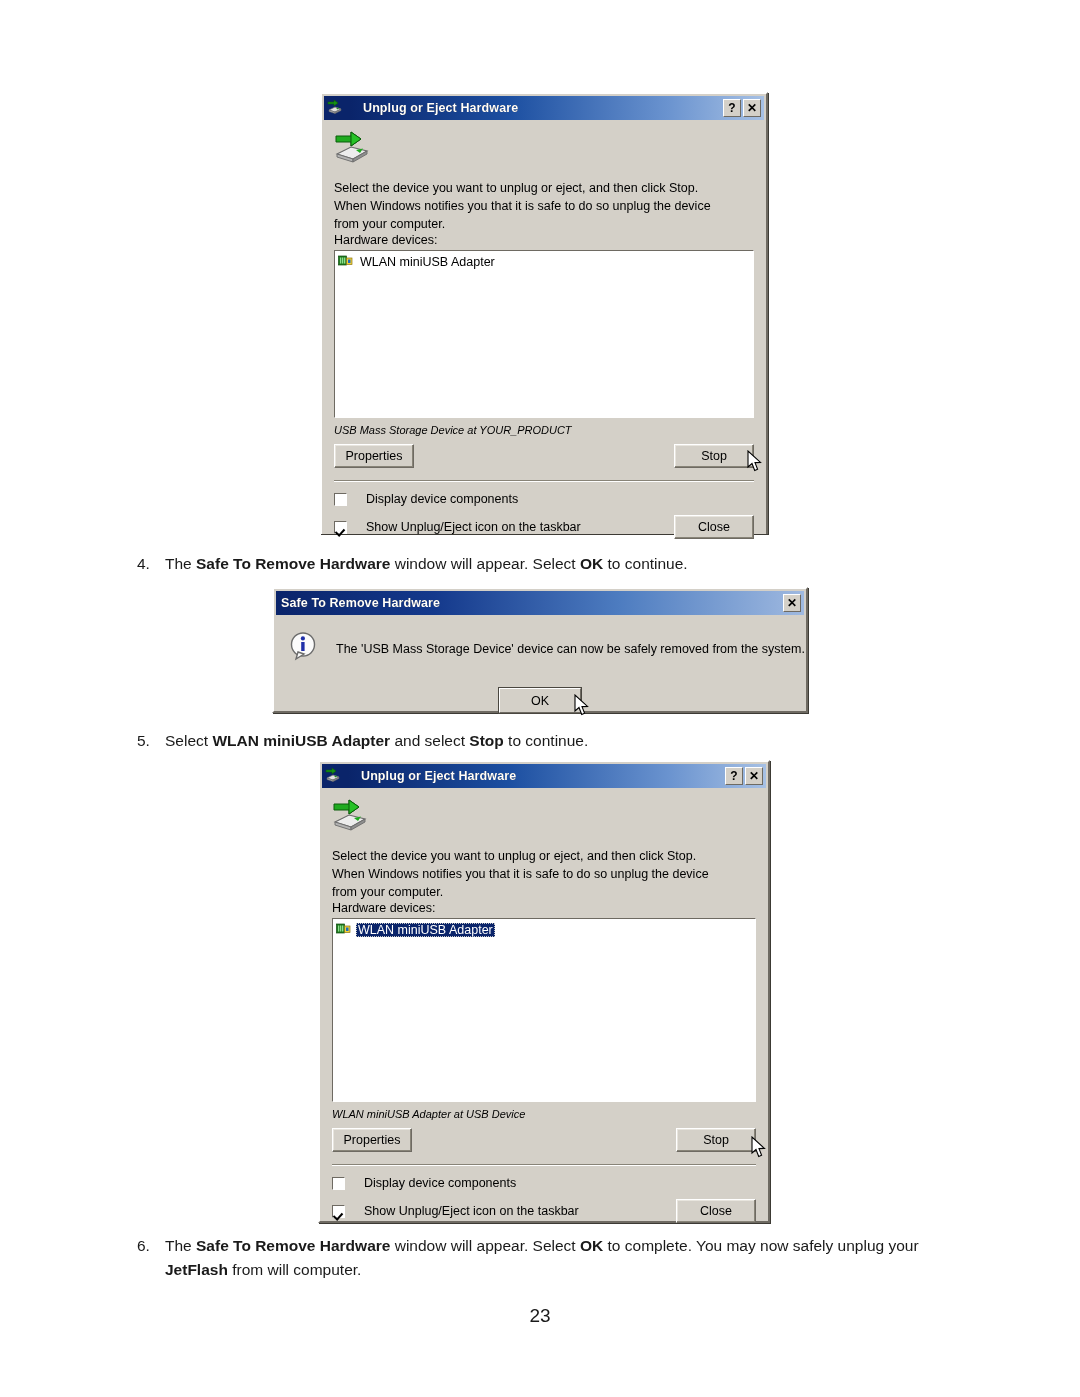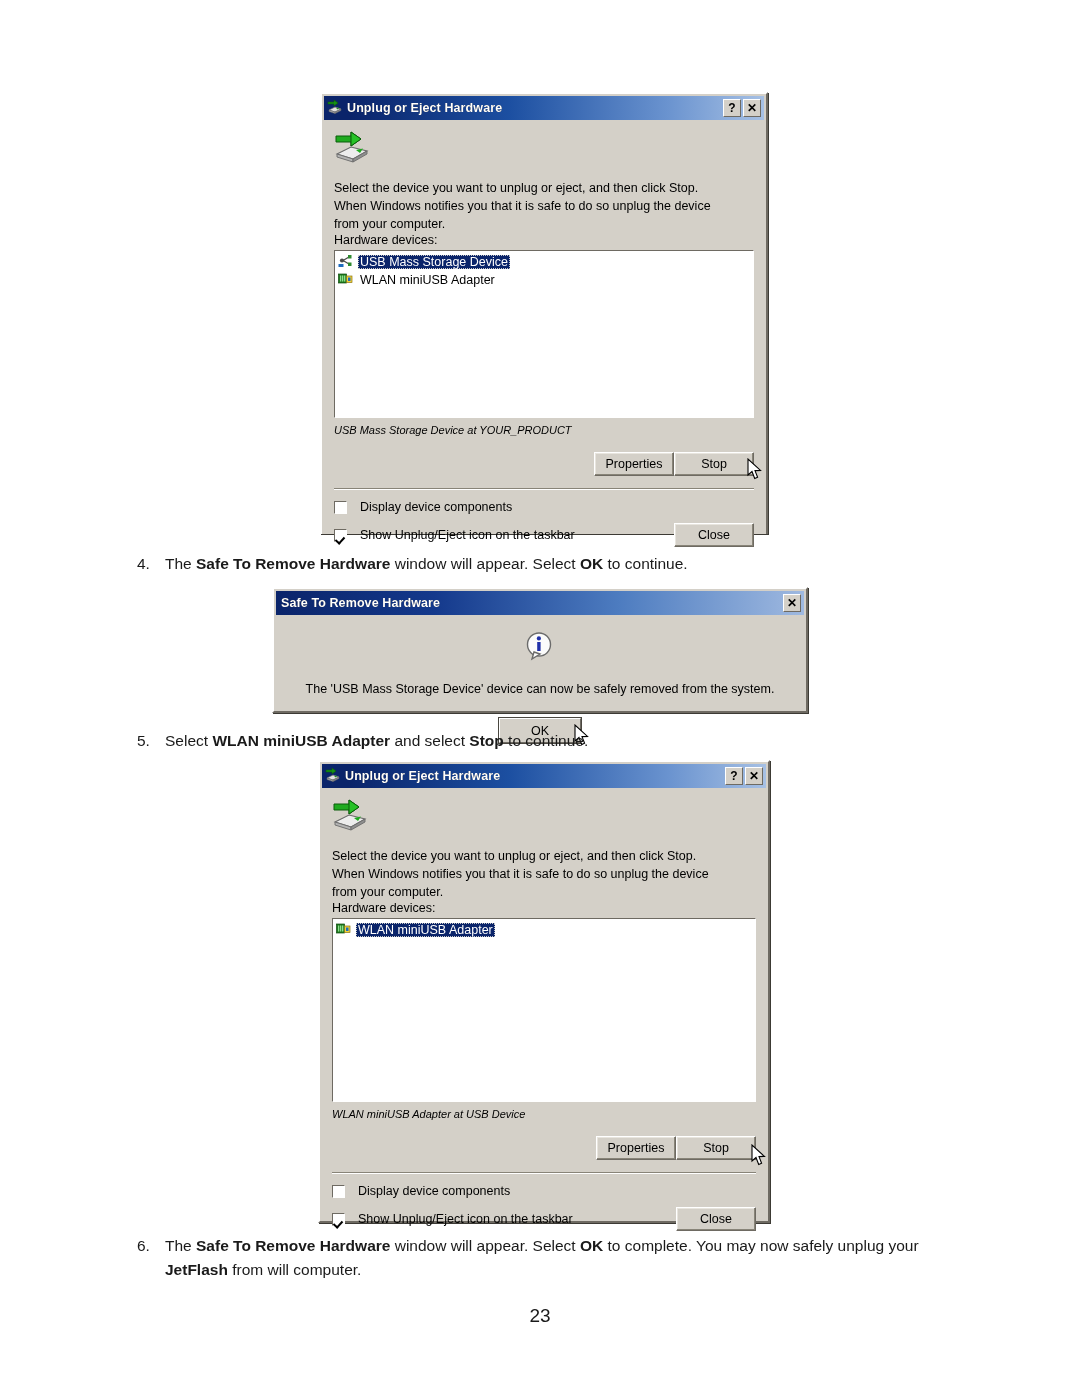--- a/index.html
+++ b/index.html
@@ -66,21 +66,21 @@
     padding: 0 3px 0 3px;
     color: #ffffff;
   }
   .titlebar.plain {
     background: linear-gradient(to right, #0a246a 0%, #14398c 30%, #4d7cc0 65%, #9fb9e0 100%);
   }
   .titlebar-text {
     font-size: 12.5px;
     font-weight: bold;
     white-space: nowrap;
-    margin-left: 4px;
+    margin-left: 20px;
     letter-spacing: 0.1px;
     text-shadow: 0 0 0 #000;
   }
   .titlebar-spacer { flex: 1 1 auto; }
   .tb-btn {
     width: 18px;
     height: 18px;
     margin-left: 2px;
     background: #d4d0c8;
     border-top: 1.5px solid #ffffff;
@@ -125,21 +125,21 @@
   .list-item .lbl { font-size: 12.5px; padding: 0 2px; white-space: nowrap; }
   .list-item.selected .lbl {
     background: #0a246a;
     color: #ffffff;
     outline: 1px dotted #c8c8c8;
     outline-offset: -1px;
   }
 
   .status-line { margin-top: 6px; font-size: 11px; font-style: italic; }
 
-  .btn-row { margin-top: 16px; display: flex; justify-content: flex-end; position: relative; }
+  .btn-row { margin-top: 8px; display: flex; justify-content: space-between; position: relative; }
   .win-btn {
     min-width: 80px;
     height: 24px;
     background: #d4d0c8;
     border-top: 1.5px solid #ffffff;
     border-left: 1.5px solid #ffffff;
     border-right: 1.5px solid #6e6a62;
     border-bottom: 1.5px solid #6e6a62;
     box-shadow: inset -1px -1px 0 0 #888478, inset 1px 1px 0 0 #e8e5de;
     font-size: 12.5px;
@@ -151,21 +151,21 @@
     padding: 0 8px;
   }
 
   .groove {
     height: 2px;
     margin: 12px 0 10px 0;
     border-top: 1px solid #888478;
     border-bottom: 1px solid #ffffff;
   }
 
-  .chk-row { display: flex; align-items: center; gap: 13px; margin-bottom: 9px; font-size: 12.5px; }
+  .chk-row { display: flex; align-items: center; gap: 19px; margin-bottom: 9px; font-size: 12.5px; }
   .chkbox {
     width: 13px; height: 13px;
     background: #ffffff;
     border-top: 1.5px solid #6e6a62;
     border-left: 1.5px solid #6e6a62;
     border-right: 1.5px solid #ffffff;
     border-bottom: 1.5px solid #ffffff;
     position: relative;
     flex: 0 0 auto;
   }
@@ -182,21 +182,21 @@
   .bottom-row .spacer { flex: 1 1 auto; }
 
   
   .cursor { position: absolute; width: 17px; height: 24px; pointer-events: none; }
 
   
   .ico { display: block; flex: 0 0 auto; }
 
   
   .srh-body { padding: 16px 14px 12px 14px; }
-  .srh-row { display: flex; align-items: center; gap: 16px; flex-direction: column; }
+  .srh-row { display: flex; align-items: center; gap: 16px; }
   .srh-text { font-size: 12.5px; white-space: nowrap; }
   .srh-btnrow { margin-top: 22px; display: flex; justify-content: center; position: relative; }
   .srh-btn {
     min-width: 82px; height: 25px;
     background: #d4d0c8;
     border-top: 1.5px solid #ffffff;
     border-left: 1.5px solid #ffffff;
     border-right: 1.5px solid #6e6a62;
     border-bottom: 1.5px solid #6e6a62;
     outline: 1px solid #4a4740;
@@ -236,32 +236,20 @@
           <polygon points="19,29 19,32 33,24 33,21" fill="#8f8f8f" stroke="#6b6b6b" stroke-width="0.9"></polygon>
           <polygon points="22,20 29,18.5 26,23" fill="#1faa1f"></polygon>
         </svg>
       </span>
       <span class="intro-text">Select the device you want to unplug or eject, and then click Stop. When Windows notifies you that it is safe to do so unplug the device from your computer.</span>
     </div>
 
     <div class="label-hw">Hardware devices:</div>
 
     <div class="listbox" style="height:168px;">
-      <div class="list-item selected">
-        <span class="ico">
-          <svg width="15" height="15" viewBox="0 0 15 15">
-            <circle cx="4" cy="7.5" r="2.1" fill="#4a4a4a"></circle>
-            <path d="M5 7.5 L11 4 M5 7.5 L11 11" stroke="#4a4a4a" stroke-width="1.3" fill="none"></path>
-            <rect x="10" y="2" width="3.5" height="3.5" fill="#2f8a2f"></rect>
-            <rect x="10" y="9.5" width="3.5" height="3.5" fill="#2f8a2f"></rect>
-            <rect x="0.5" y="11" width="5" height="3" fill="#1e6bbf"></rect>
-          </svg>
-        </span>
-        <span class="lbl">USB Mass Storage Device</span>
-      </div>
       <div class="list-item">
         <span class="ico">
           <svg width="15" height="15" viewBox="0 0 15 15">
             <rect x="0.5" y="3" width="8" height="9" fill="#1f7a1f" stroke="#0d4a0d" stroke-width="0.7"></rect>
             <rect x="2" y="4.5" width="1.3" height="6" fill="#8ee08e"></rect>
             <rect x="4" y="4.5" width="1.3" height="6" fill="#8ee08e"></rect>
             <rect x="6" y="4.5" width="1.3" height="6" fill="#8ee08e"></rect>
             <rect x="8.5" y="5" width="5.5" height="6.5" fill="#f0d23c" stroke="#8a7412" stroke-width="0.7"></rect>
             <rect x="10" y="6.5" width="2.5" height="3.5" fill="#1e6bbf"></rect>
           </svg>

